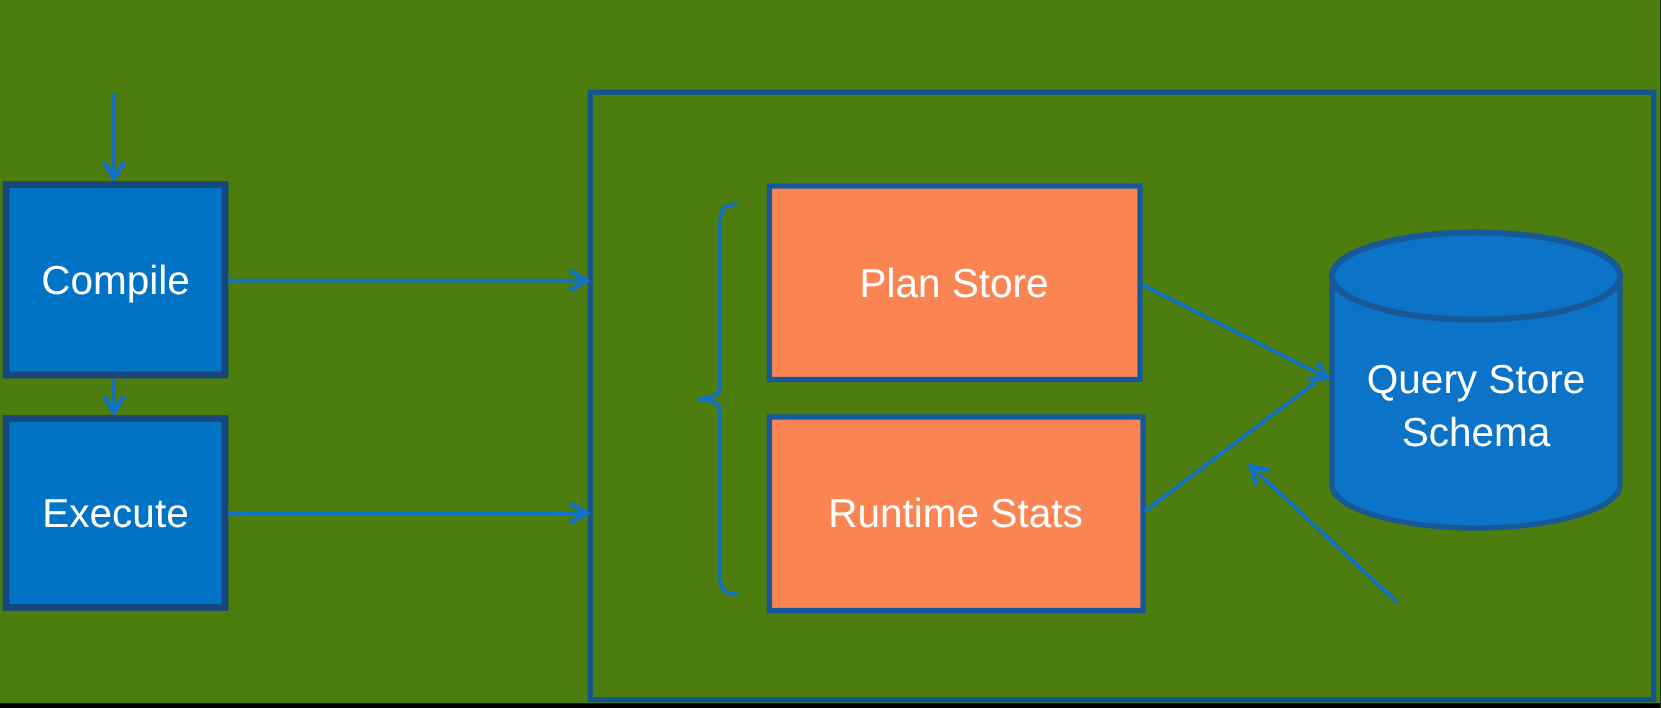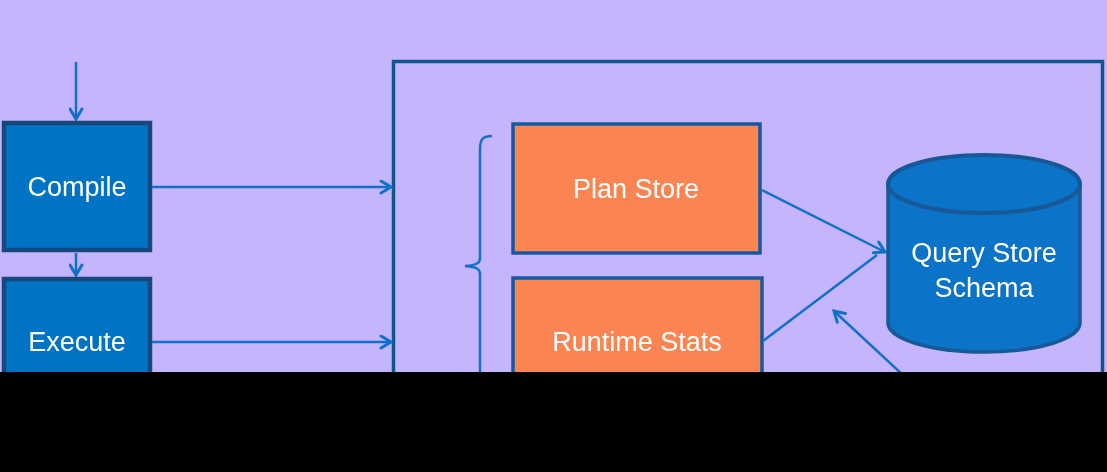--- a/index.html
+++ b/index.html
@@ -3,22 +3,22 @@
 <meta charset="utf-8">
 <style>
   html, body {
     margin: 0;
     padding: 0;
     background: #000000;
   }
   .canvas {
     position: relative;
     width: 1107px;
-    height: 372px;
-    background: #c4b5fd;
+    height: 469px;
+    background: #4d7c0f;
     overflow: hidden;
     font-family: "Liberation Sans", sans-serif;
   }
   svg { display: block; }
 
   .process-box {
     stroke: #17477B;
     stroke-width: 4.5;
   }
   .store-box {

